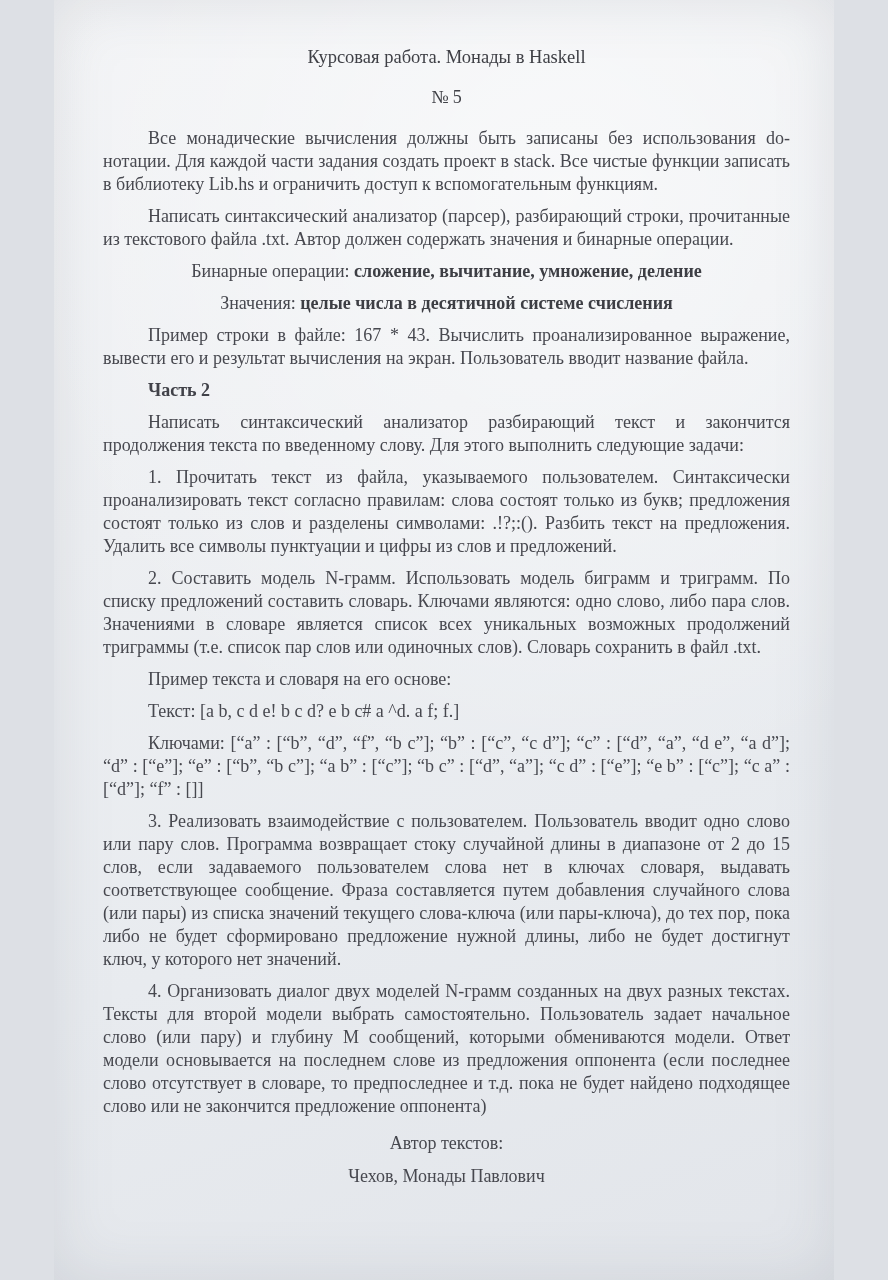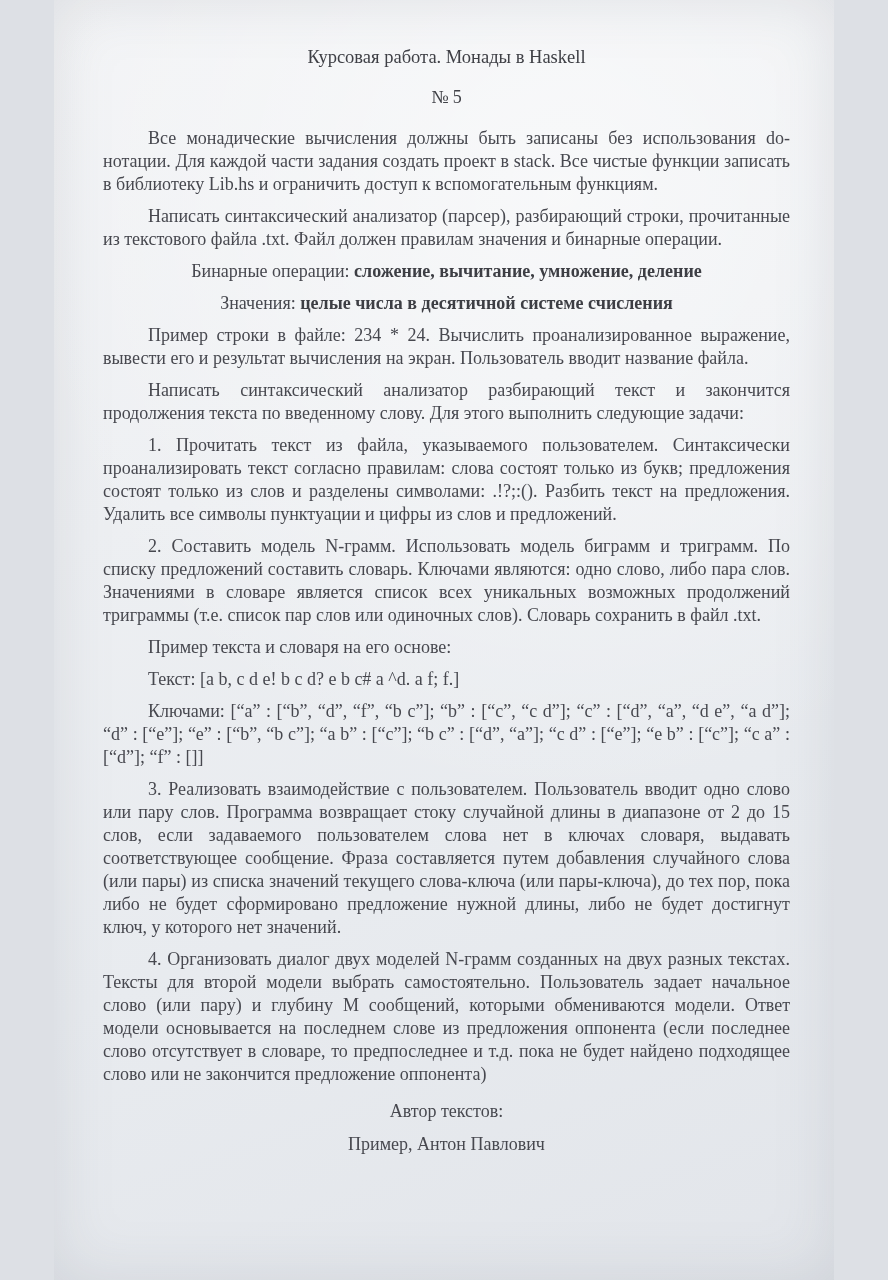--- a/index.html
+++ b/index.html
@@ -70,42 +70,43 @@
 
 <div class="page">
 
   <p class="center title">Курсовая работа. Монады в Haskell</p>
 
   <p class="center number">№ 5</p>
 
   <p>Все монадические вычисления должны быть записаны без использования do-нотации. Для каждой части задания создать проект в stack. Все чистые функции записать в библиотеку Lib.hs и ограничить доступ к вспомогательным функциям.</p>
 
 
-  <p>Написать синтаксический анализатор (парсер), разбирающий строки, прочитанные из текстового файла .txt. Файл должен правилам значения и бинарные операции.</p>
+  <p>Написать синтаксический анализатор (парсер), разбирающий строки, прочитанные из текстового файла .txt. Автор должен содержать значения и бинарные операции.</p>
 
   <p class="center"><span>Бинарные операции: </span><span class="emph">сложение, вычитание, умножение, деление</span></p>
 
   <p class="center"><span>Значения: </span><span class="emph">целые числа в десятичной системе счисления</span></p>
 
-  <p>Пример строки в файле: 234 * 24. Вычислить проанализированное выражение, вывести его и результат вычисления на экран. Пользователь вводит название файла.</p>
+  <p>Пример строки в файле: 167 * 43. Вычислить проанализированное выражение, вывести его и результат вычисления на экран. Пользователь вводит название файла.</p>
 
+  <p class="heading">Часть 2</p>
 
   <p>Написать синтаксический анализатор разбирающий текст и закончится продолжения текста по введенному слову. Для этого выполнить следующие задачи:</p>
 
   <p>1. Прочитать текст из файла, указываемого пользователем. Синтаксически проанализировать текст согласно правилам: слова состоят только из букв; предложения состоят только из слов и разделены символами: .!?;:(). Разбить текст на предложения. Удалить все символы пунктуации и цифры из слов и предложений.</p>
 
   <p>2. Составить модель N-грамм. Использовать модель биграмм и триграмм. По списку предложений составить словарь. Ключами являются: одно слово, либо пара слов. Значениями в словаре является список всех уникальных возможных продолжений триграммы (т.е. список пар слов или одиночных слов). Словарь сохранить в файл .txt.</p>
 
   <p>Пример текста и словаря на его основе:</p>
 
   <p>Текст: [a b, c d e! b c d? e b c# a ^d. a f; f.]</p>
 
   <p>Ключами: [“a” : [“b”, “d”, “f”, “b c”]; “b” : [“c”, “c d”]; “c” : [“d”, “a”, “d e”, “a d”]; “d” : [“e”]; “e” : [“b”, “b c”]; “a b” : [“c”]; “b c” : [“d”, “a”]; “c d” : [“e”]; “e b” : [“c”]; “c a” : [“d”]; “f” : []]</p>
 
   <p>3. Реализовать взаимодействие с пользователем. Пользователь вводит одно слово или пару слов. Программа возвращает стоку случайной длины в диапазоне от 2 до 15 слов, если задаваемого пользователем слова нет в ключах словаря, выдавать соответствующее сообщение. Фраза составляется путем добавления случайного слова (или пары) из списка значений текущего слова-ключа (или пары-ключа), до тех пор, пока либо не будет сформировано предложение нужной длины, либо не будет достигнут ключ, у которого нет значений.</p>
 
   <p>4. Организовать диалог двух моделей N-грамм созданных на двух разных текстах. Тексты для второй модели выбрать самостоятельно. Пользователь задает начальное слово (или пару) и глубину М сообщений, которыми обмениваются модели. Ответ модели основывается на последнем слове из предложения оппонента (если последнее слово отсутствует в словаре, то предпоследнее и т.д. пока не будет найдено подходящее слово или не закончится предложение оппонента)</p>
 
   <p class="center footer-line">Автор текстов:</p>
 
-  <p class="center">Пример, Антон Павлович</p>
+  <p class="center">Чехов, Монады Павлович</p>
 
 </div>
 
 </body></html>

